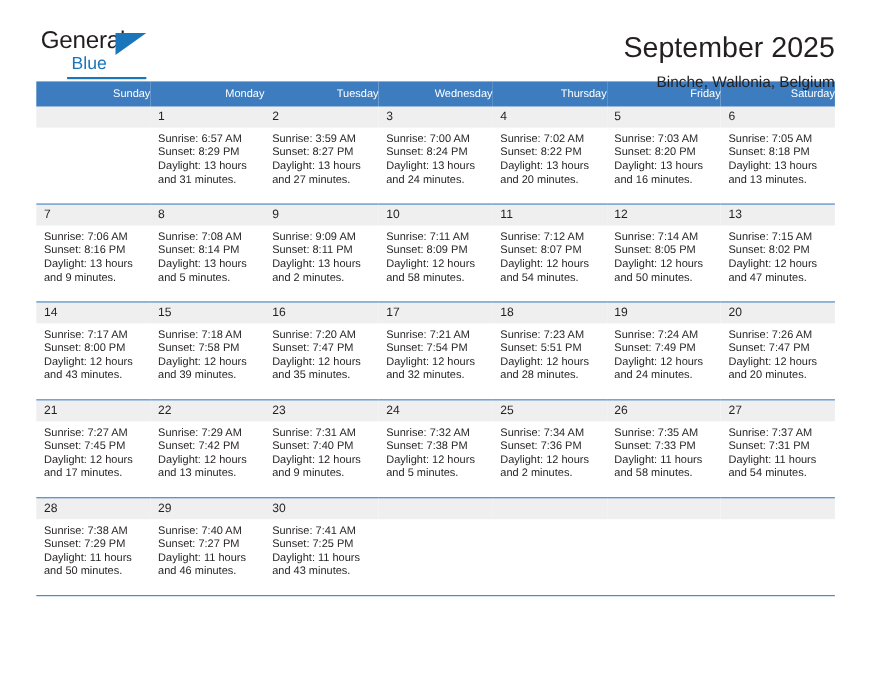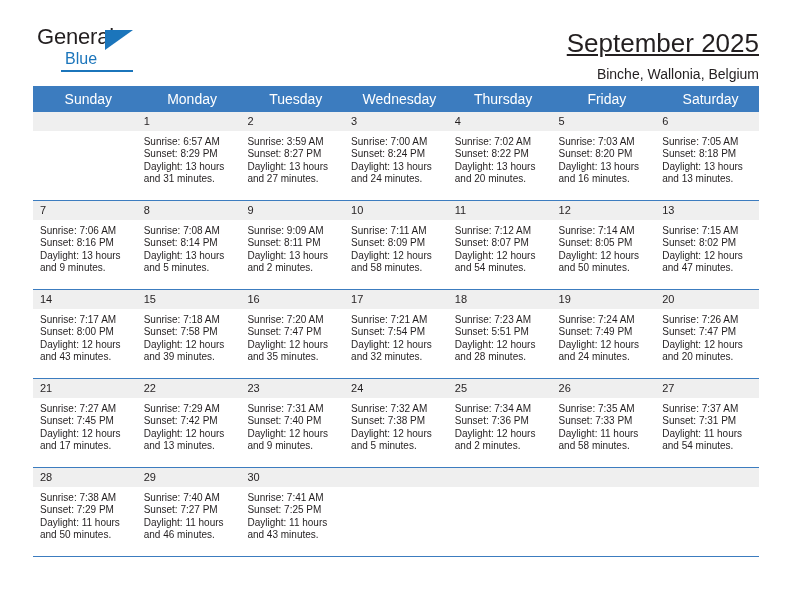--- a/index.html
+++ b/index.html
@@ -21,21 +21,21 @@
     box-sizing: border-box;
     padding: 0 33px;
   }
 
   
   .header {
     display: flex;
     align-items: flex-start;
     justify-content: space-between;
     padding-top: 26px;
-    height: 86px;
+    height: 74px;
     box-sizing: border-box;
   }
   .logo {
     position: relative;
     width: 112px;
     height: 46px;
     padding-left: 4px;
     box-sizing: border-box;
   }
   .logo-general {
@@ -73,42 +73,41 @@
   .title-block {
     text-align: right;
     padding-top: 2px;
   }
   .title-main {
     font-size: 26px;
     color: #231f20;
     line-height: 30px;
     font-weight: normal;
     margin: 0;
-    text-decoration: underline;
   }
   .title-sub {
     font-size: 14px;
     color: #231f20;
     line-height: 20px;
     margin: 6px 0 0 0;
     font-weight: normal;
   }
 
   
   .calendar {
     width: 726px;
     border-collapse: collapse;
     table-layout: fixed;
   }
   .calendar th {
     background: #3c7cbf;
     color: #ffffff;
-    font-size: 14px;
+    font-size: 10px;
     font-weight: normal;
-    text-align: center;
+    text-align: right;
     padding: 5px 0 5px 7px;
     height: 13px;
     border: none;
   }
   .weekrow > td {
     vertical-align: top;
     padding: 0;
     border-top: 1px solid #3c7cbf;
     border-left: none;
     border-right: none;

